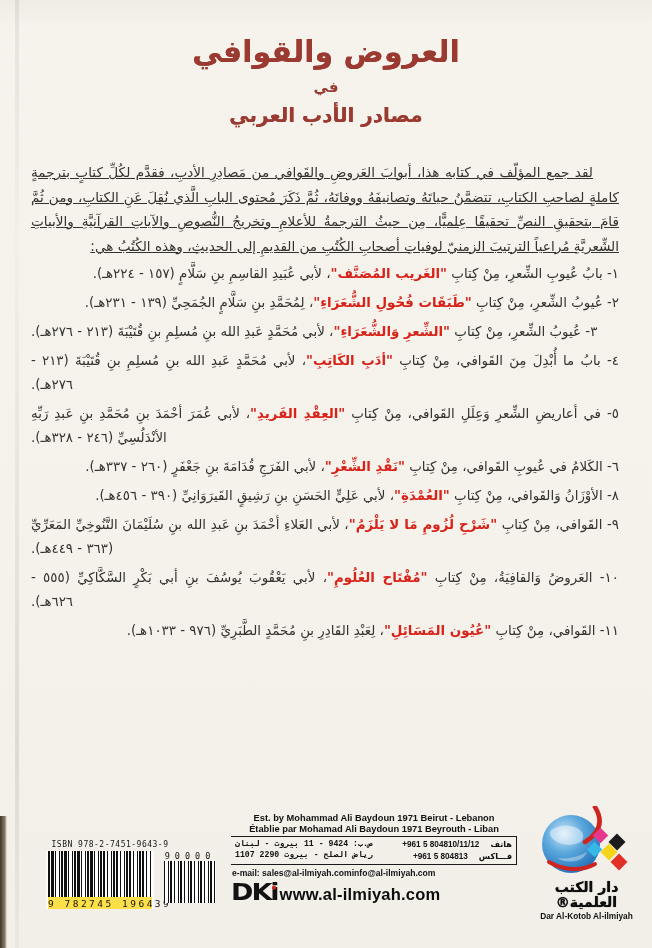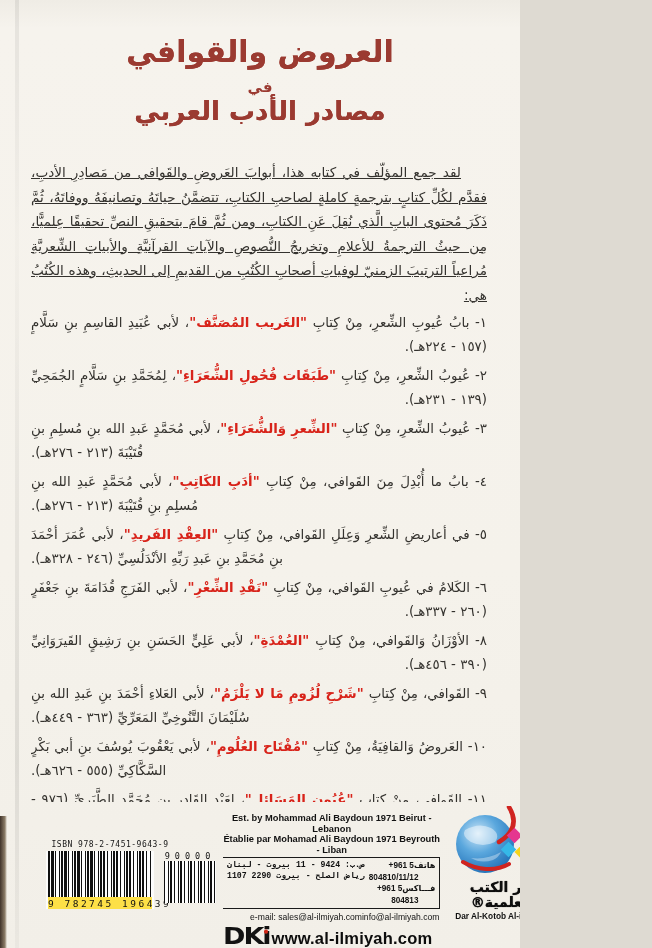--- a/index.html
+++ b/index.html
@@ -1,29 +1,29 @@
 <!DOCTYPE html>
 <html lang="ar"><head>
 <meta charset="utf-8">
 <style>
   html,body{margin:0;padding:0;}
   body{width:652px;height:948px;background:#dedad2;}
-  .page{position:relative;width:520px;height:948px;overflow:hidden;
+  .page{position:relative;width:652px;height:948px;overflow:hidden;
         background:linear-gradient(180deg,#efece5 0%,#f6f3ed 3%,#f5f2eb 60%,#f2efe8 100%);
         font-family:"DejaVu Sans",sans-serif;color:#33302c;}
   .crease{position:absolute;left:15px;top:0;bottom:0;width:4px;
         background:linear-gradient(180deg,rgba(0,0,0,.07),rgba(0,0,0,.015) 25%,rgba(0,0,0,.06) 55%,rgba(0,0,0,.09) 80%,rgba(0,0,0,.03));}
   .edge-dark{position:absolute;left:0;top:816px;width:7px;height:132px;
         background:linear-gradient(90deg,#40332a,#8c7d68 70%,rgba(140,125,104,0));}
 
   
   .titles{padding-top:34px;text-align:center;color:#9b3a31;}
   .t1{font-size:30px;font-weight:bold;letter-spacing:1px;text-shadow:0 0 .6px #9b3a31;}
   .t2{font-size:15px;font-weight:bold;margin-top:9px;}
-  .t3{font-size:26px;font-weight:bold;letter-spacing:1px;text-shadow:0 0 .6px #9b3a31;}
+  .t3{font-size:20px;font-weight:bold;margin-top:7px;letter-spacing:1px;text-shadow:0 0 .6px #9b3a31;}
 
   
   .content{position:absolute;top:160px;right:33px;left:31px;height:642px;overflow:hidden;}
   .intro{direction:rtl;text-align:justify;font-size:13.6px;line-height:24.5px;
          margin:0 0 4px 0;text-indent:26px;color:#34322e;text-decoration:underline;}
   .item{direction:rtl;text-align:justify;font-size:13.4px;line-height:24px;
         margin-bottom:5px;color:#34322e;}
   .item.last-left{text-align-last:left;}
   .book{color:#d8231a;font-weight:bold;}
 
@@ -49,23 +49,23 @@
   
   .pub{width:286px;margin-top:9px;font-family:"Liberation Sans",sans-serif;color:#121212;}
   .pub .ar{direction:rtl;font-family:"DejaVu Sans",sans-serif;font-weight:bold;font-style:italic;
            font-size:10.5px;text-align:center;line-height:13px;}
   .pub .en,.pub .fr{font-weight:bold;font-size:9.3px;text-align:center;line-height:10.5px;}
   .pub .fr{border-bottom:1.3px solid #1a1a1a;padding-bottom:2px;}
   .contact{display:flex;border-bottom:1.3px solid #1a1a1a;font-size:8.2px;font-weight:bold;}
   .c-addr{flex:1.15;direction:rtl;text-align:left;padding:2px 2px 2px 4px;line-height:10.5px;font-family:Liberation Mono, monospace;}
   .c-phone{flex:1;direction:rtl;text-align:right;border-right:1px solid #1a1a1a;
            padding:2px 4px 2px 2px;line-height:10.5px;font-family:"DejaVu Sans",sans-serif;}
-  .c-phone .num{font-family:"Liberation Sans",sans-serif;margin-right:17px;}
+  .c-phone .num{font-family:"Liberation Sans",sans-serif;margin-right:11px;}
   .c-addr div{white-space:nowrap;}
-  .emails{display:flex;justify-content:flex-end;font-size:8.6px;font-weight:normal;padding:2.5px 1px 1px;}
+  .emails{display:flex;justify-content:flex-start;font-size:8.6px;font-weight:bold;padding:2.5px 1px 1px;}
   .dki-row{display:flex;align-items:baseline;margin-top:1px;}
   .dki{font-size:27px;font-weight:bold;letter-spacing:-2px;line-height:22px;
        font-family:"DejaVu Sans",sans-serif;position:relative;transform:scaleY(.82);transform-origin:bottom;}
   .dki::after{content:"";position:absolute;right:1.5px;top:2px;width:4.5px;height:4.5px;border-radius:50%;background:#d02818;}
   .site{font-size:16.5px;letter-spacing:.2px;font-weight:bold;color:#0c0c0c;margin-left:2px;}
 
   
   .logo{width:125px;margin-top:2px;text-align:center;}
   .logo-ar{direction:rtl;font-size:14px;font-weight:bold;color:#0d0d0d;line-height:15px;
            font-family:"DejaVu Sans",sans-serif;text-shadow:0 0 .8px #000;}

